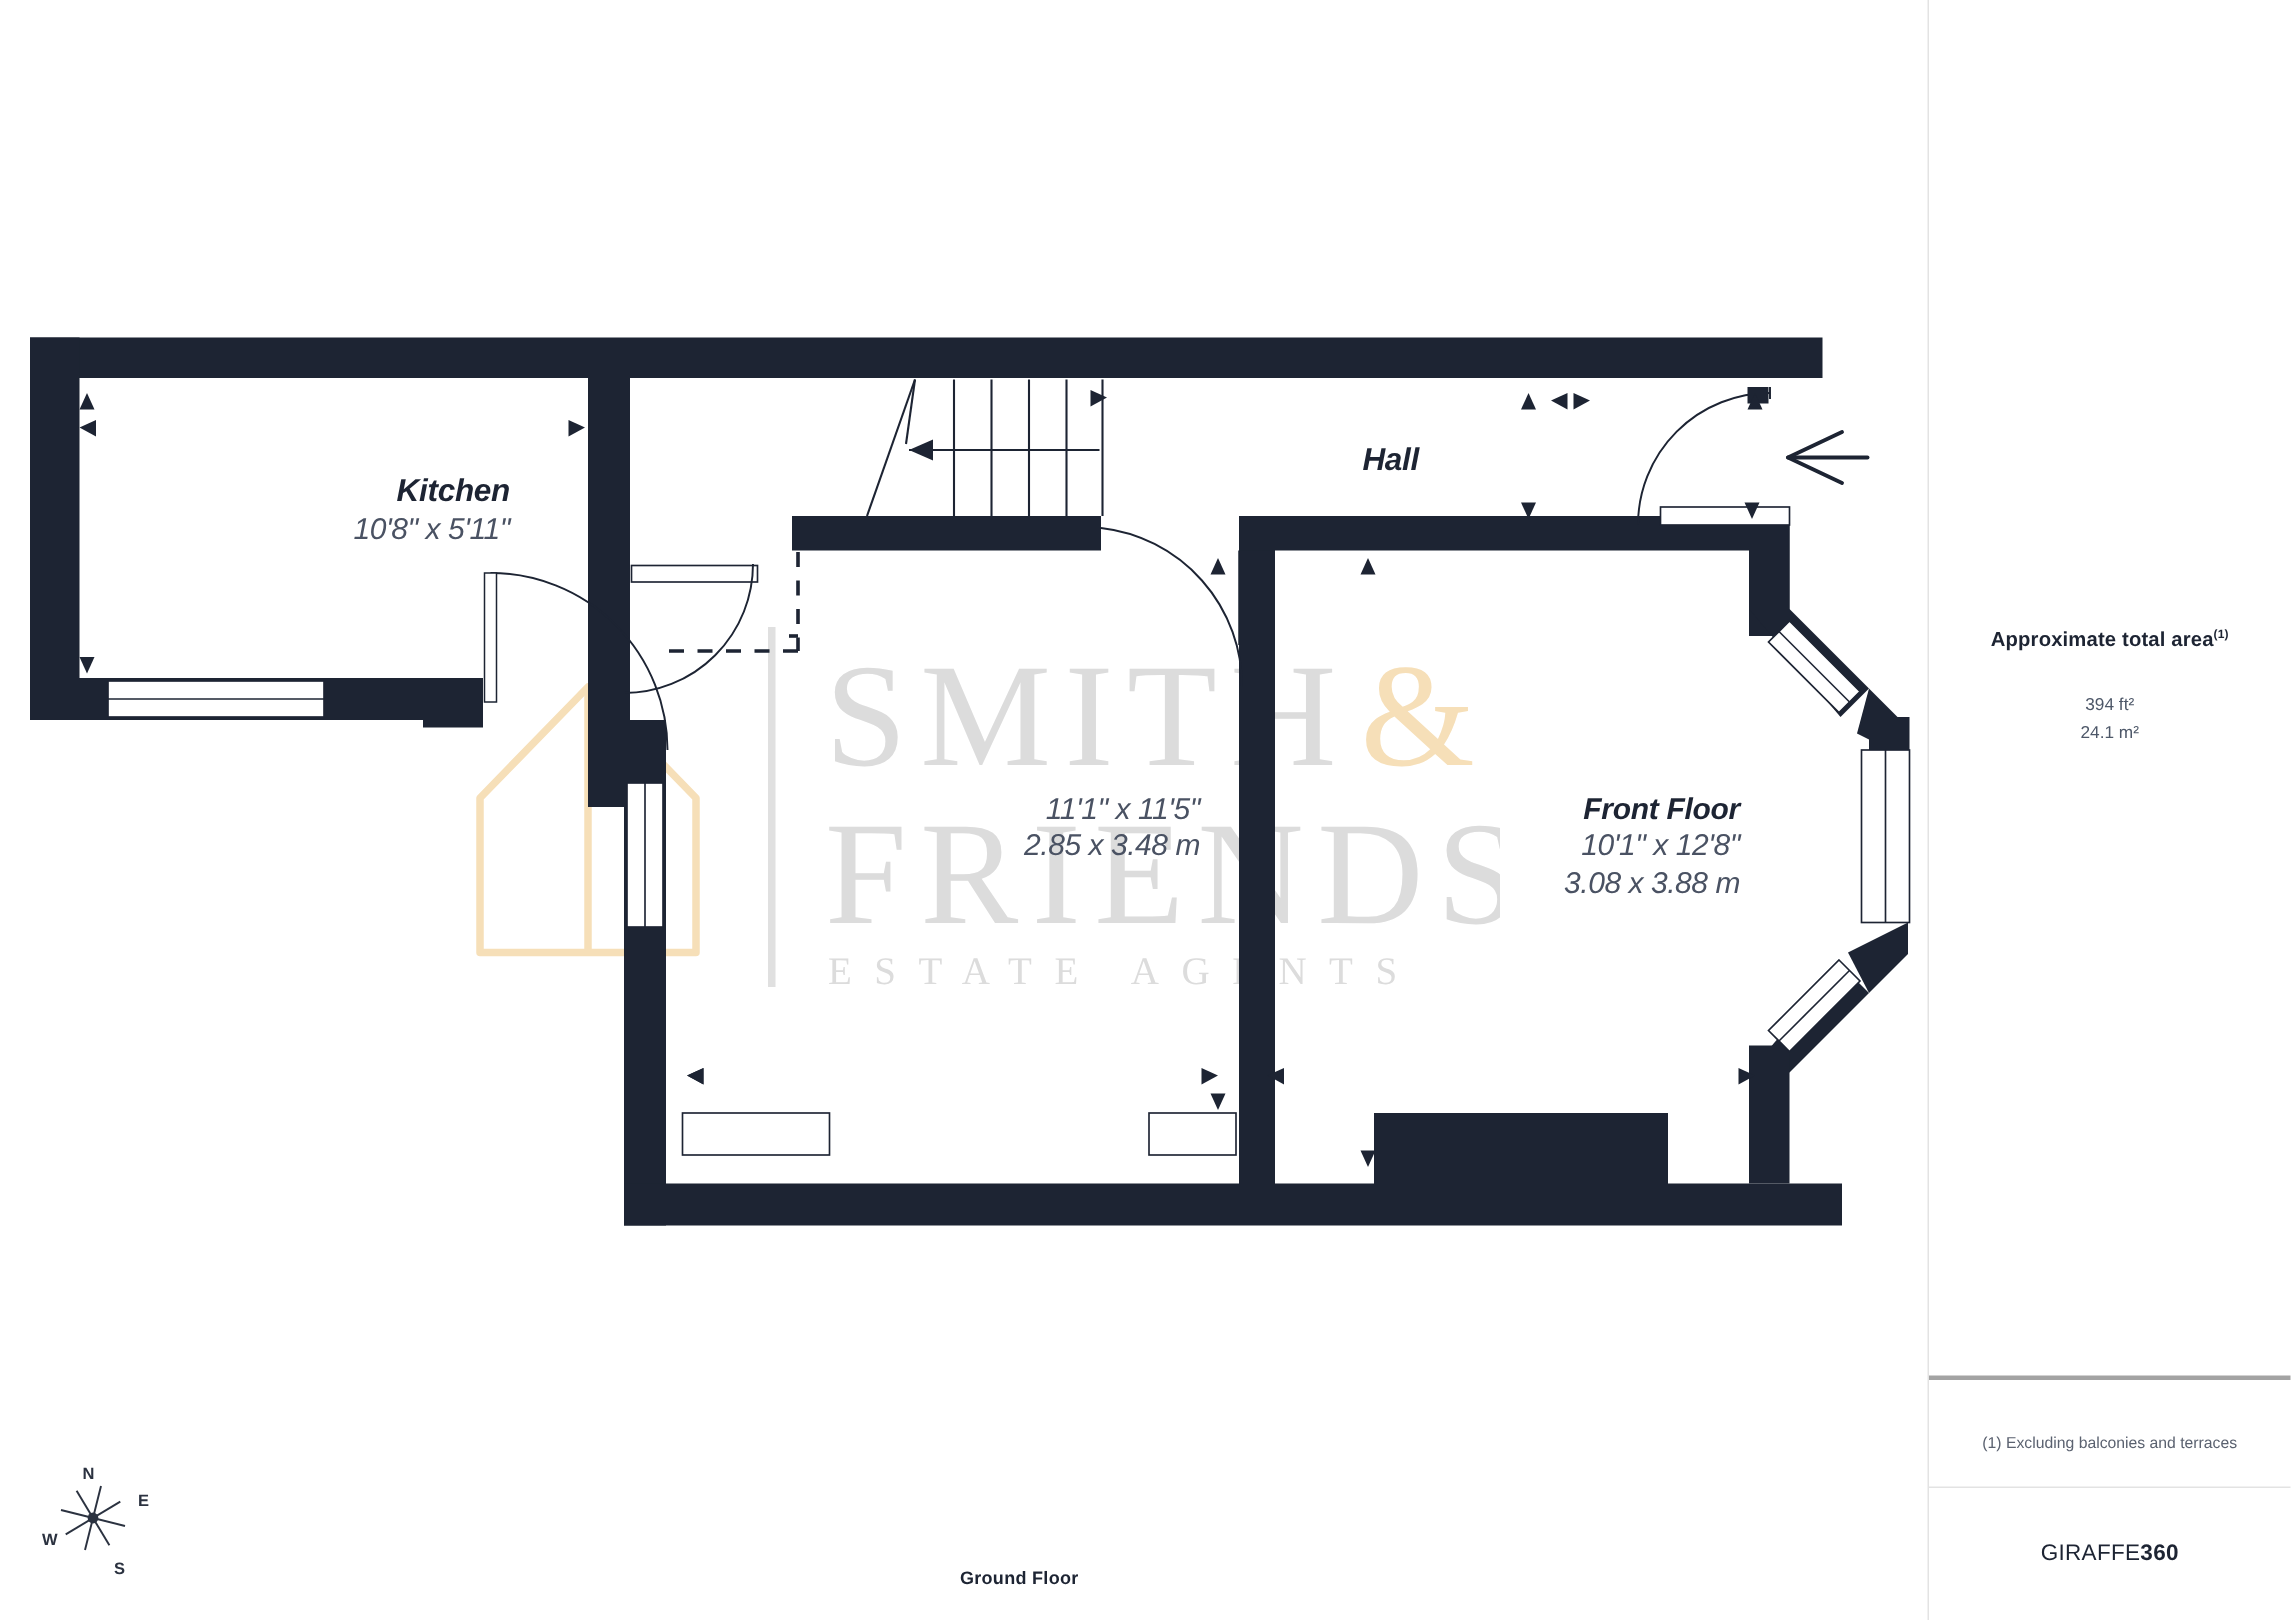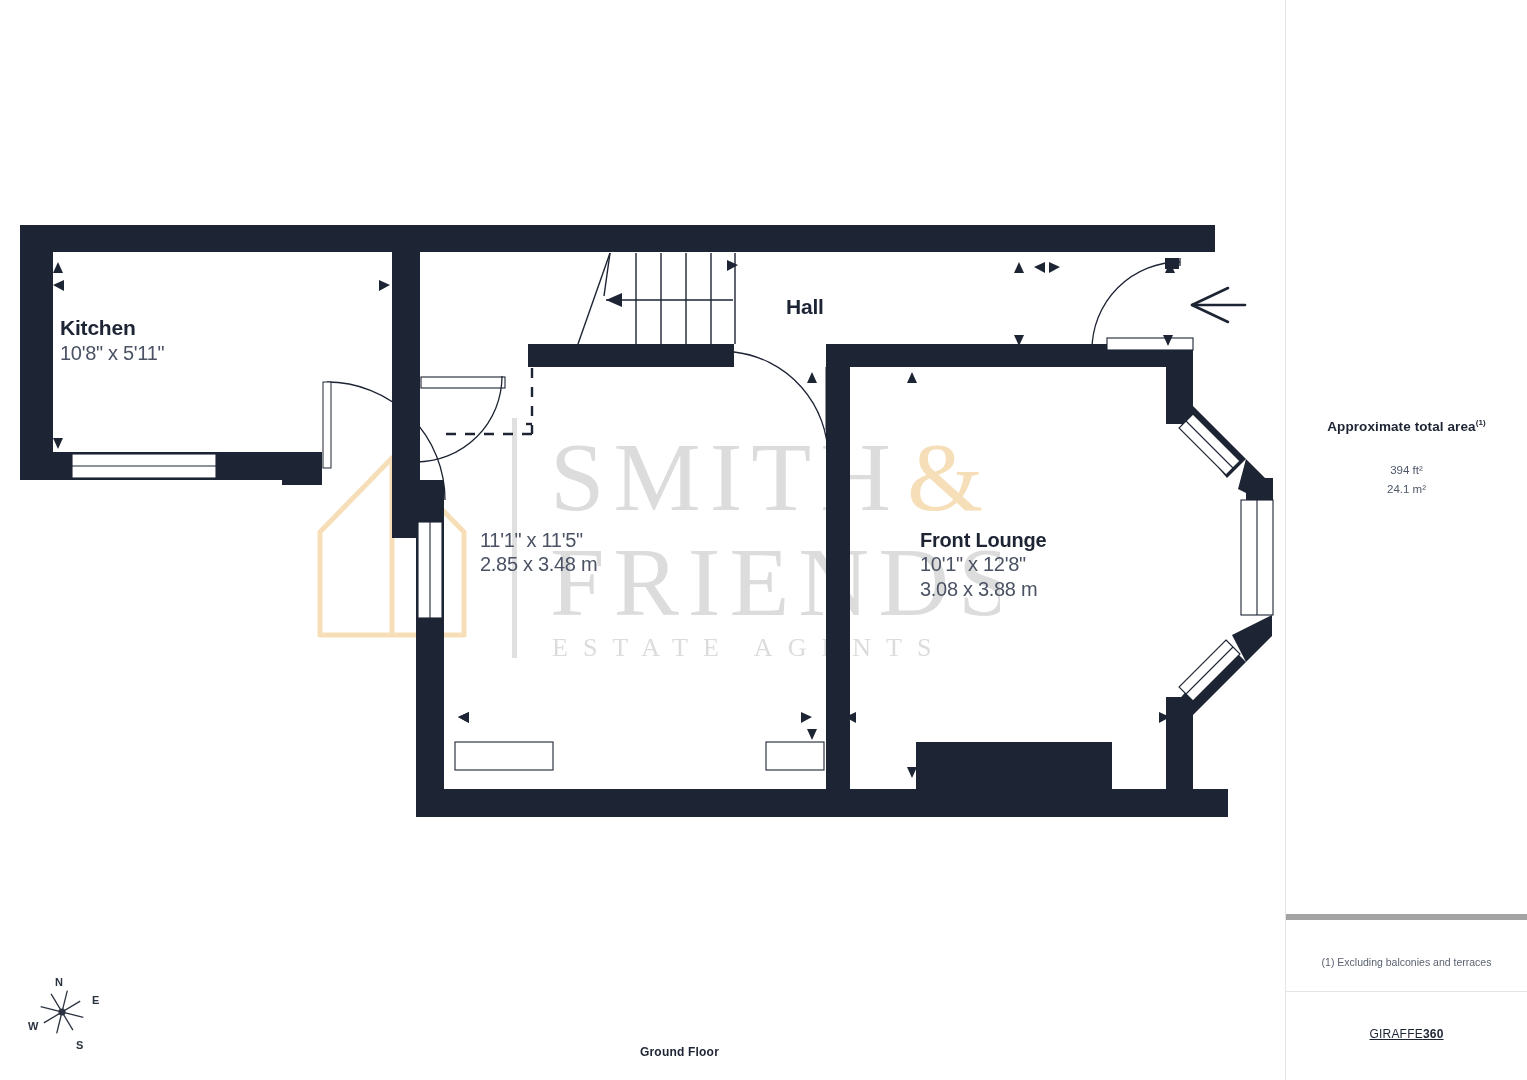--- a/index.html
+++ b/index.html
@@ -39,21 +39,21 @@
     border-left: 1px solid #e3e3e3;
     box-sizing: border-box;
   }
   .sb-cell {
     position: absolute;
     left: 0;
     width: 100%;
     box-sizing: border-box;
     text-align: center;
   }
-  #sb-area        { top: 0;    height: 920px; border-bottom: 6px solid #a3a3a3; }
+  #sb-area        { top: 0;    height: 920px; border-bottom: 3px solid #a3a3a3; }
   #sb-footnote    { top: 920px; height: 72px; border-bottom: 1px solid #e3e3e3; }
   #sb-brand       { top: 992px; height: 88px; }
 
   .sb-area-title {
     position: absolute;
     top: 418px; left: 0; width: 100%;
     font-size: 13.5px;
     font-weight: bold;
     letter-spacing: .1px;
     color: #1d2433;
@@ -71,24 +71,23 @@
 
   .sb-foot-txt {
     position: absolute;
     top: 36px; left: 0; width: 100%;
     font-size: 10.5px;
     color: #5b6270;
   }
   .sb-brand-txt {
     position: absolute;
     top: 35px; left: 0; width: 100%;
-    font-size: 12px;
+    font-size: 15px;
     color: #1d2433;
     letter-spacing: .2px;
-    text-decoration: underline;
   }
   .sb-brand-txt b { font-weight: bold; }
 
   
   #floor-title {
     position: absolute;
     left: 0; top: 1045px;
     width: 1285px;
     text-align: center;
     font-size: 12px;
@@ -110,23 +109,24 @@
   
   #compass {
     position: absolute;
     left: 22px; top: 968px;
     width: 110px; height: 90px;
   }
 
   
   .room-label {
     position: absolute;
-    text-align: left;
+    text-align: right;
     line-height: 1.22;
     white-space: nowrap;
+    font-style: italic;
   }
   .room-name {
     font-size: 21px;
     font-weight: bold;
     color: #1d2433;
     letter-spacing: -.2px;
   }
   .room-name.small { font-size: 20px; }
   .room-dim {
     font-size: 20px;
@@ -338,21 +338,21 @@
     <div class="room-label" id="label-hall">
       <div class="room-name">Hall</div>
     </div>
 
     <div class="room-label" id="label-rear">
       <div class="room-dim">11'1" x 11'5"</div>
       <div class="room-dim">2.85 x 3.48 m</div>
     </div>
 
     <div class="room-label" id="label-front">
-      <div class="room-name small">Front Lounge</div>
+      <div class="room-name small">Front Floor</div>
       <div class="room-dim">10'1" x 12'8"</div>
       <div class="room-dim">3.08 x 3.88 m</div>
     </div>
 
     <div id="compass">
       <svg width="110" height="90" viewBox="0 0 110 90" xmlns="http://www.w3.org/2000/svg">
         <g stroke="#2b3240" stroke-width="1.3" fill="none" transform="rotate(14 40 44)">
           <line x1="40" y1="22" x2="40" y2="66"></line>
           <line x1="18" y1="44" x2="62" y2="44"></line>
           <line x1="25" y1="29" x2="55" y2="59"></line>

